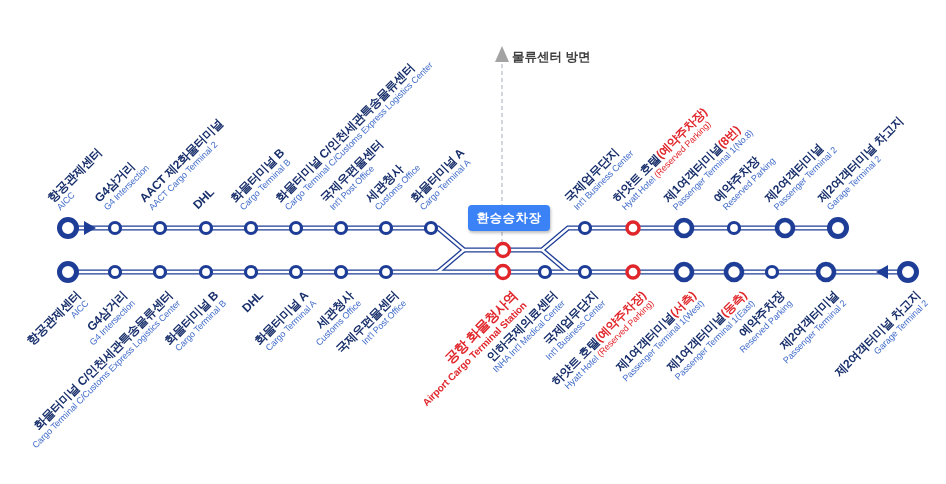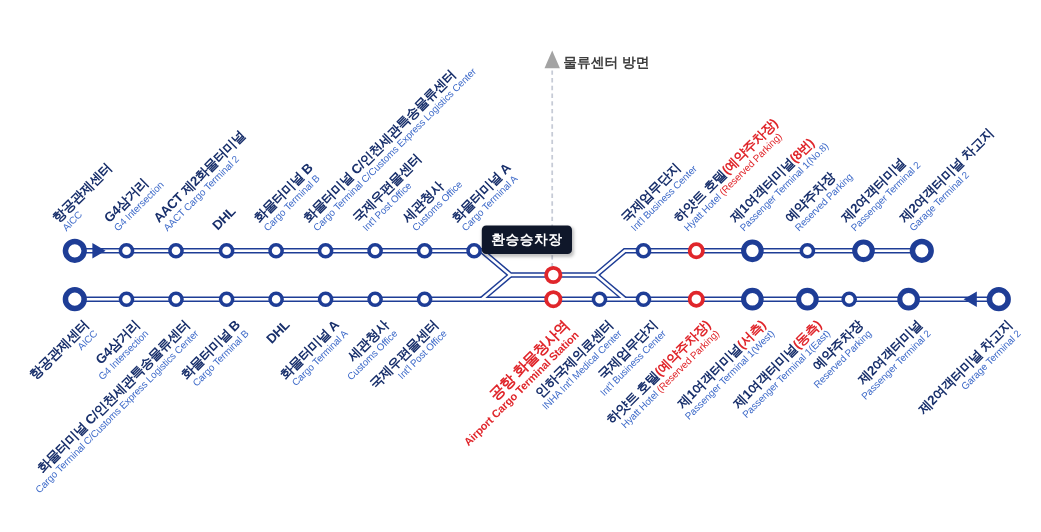--- a/index.html
+++ b/index.html
@@ -25,22 +25,22 @@
   .lbl.bottom .rot{right:0;top:0;transform-origin:right top;text-align:right;}
   .lbl.top{top:212px;}
   .lbl.bottom{top:289px;}
   .kr{font-size:12px;font-weight:bold;color:#182f6b;line-height:1.08;letter-spacing:-0.3px;}
   .en{font-size:9px;color:#3f6bc9;line-height:1.15;letter-spacing:-0.1px;}
   .red{color:#e0262b;}
   .hl .kr{font-size:13.5px;color:#e0262b;}
   .hl .en{font-size:10px;font-weight:bold;color:#e0262b;}
 
   .badge{
-    position:absolute;left:438px;top:205px;width:82px;height:26px;
-    background:#0f172a;border-radius:4px;color:#ffffff;font-size:12.5px;font-weight:bold;
+    position:absolute;left:468px;top:205px;width:82px;height:26px;
+    background:#3b82f6;border-radius:4px;color:#ffffff;font-size:12.5px;font-weight:bold;
     display:flex;align-items:center;justify-content:center;letter-spacing:0.5px;
     box-shadow:1px 2px 3px rgba(0,0,0,0.25);
   }
   .branch-label{
     position:absolute;left:512px;top:49px;font-size:12.5px;font-weight:bold;color:#3e3e3e;
   }
 </style>
 </head>
 <body>
 

